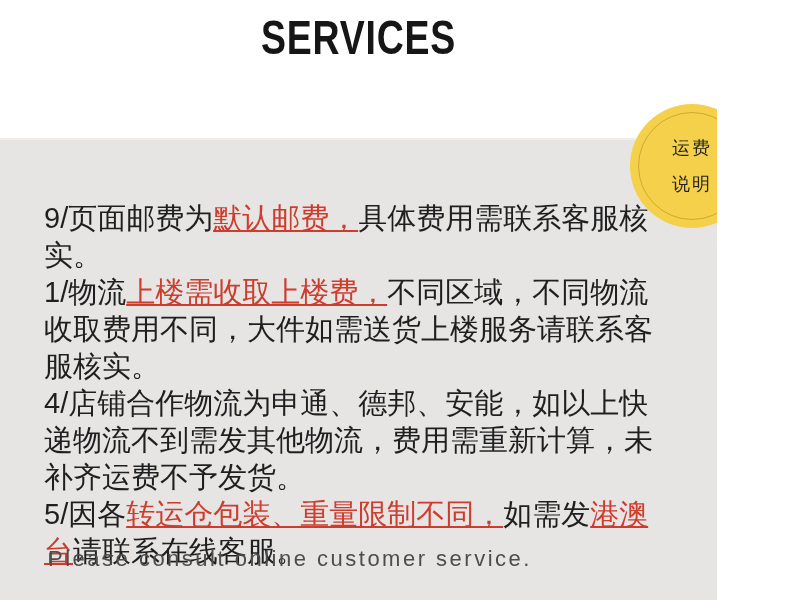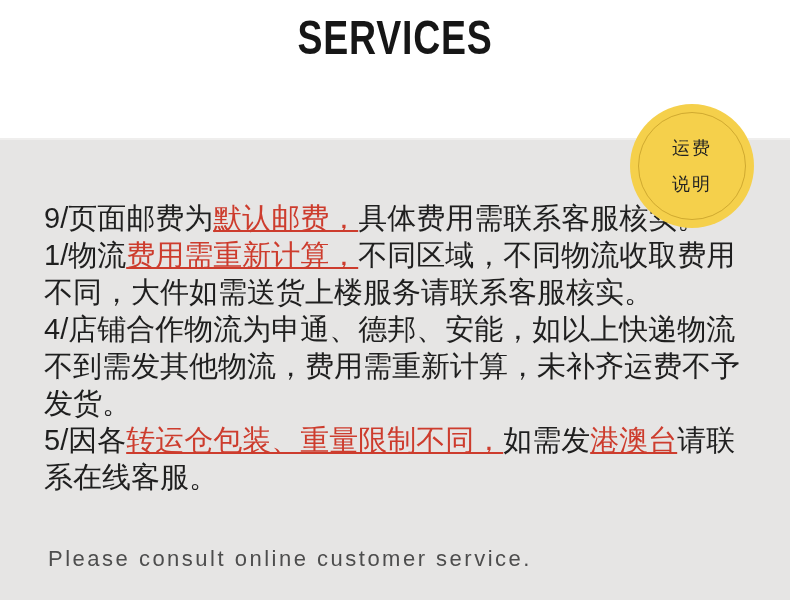--- a/index.html
+++ b/index.html
@@ -6,21 +6,21 @@
     --red:#CD3C2D;
     --yellow:#F5D04B;
     --ring:rgba(170,130,20,.5);
     --gray:#E6E5E4;
     --ink:#1F1F1F;
   }
   *{margin:0;padding:0;box-sizing:border-box;}
   html,body{background:#fff;}
   .page{
     position:relative;
-    width:790px;height:600px;
+    width:717px;height:600px;
     background:#fff;
     overflow:hidden;
     font-family:"Liberation Sans","DejaVu Sans",sans-serif;
     color:var(--ink);
   }
   .header{
     position:absolute;top:0;left:0;right:0;height:138px;
     text-align:center;
   }
   .title{
@@ -99,20 +99,20 @@
 
   <div class="panel"></div>
 
   <div class="badge">
     <div class="badge-text">运费
 说明</div>
   </div>
 
   <div class="notes">
       <p class="note"><span>9/页面邮费为</span><span class="red">默认邮费，</span><span>具体费用需联系客服核实。</span></p>
-      <p class="note"><span>1/物流</span><span class="red">费用需重新计算，</span><span>不同区域，不同物流收取费用不同，大件如需送货上楼服务请联系客服核实。</span></p>
+      <p class="note"><span>1/物流</span><span class="red">上楼需收取上楼费，</span><span>不同区域，不同物流收取费用不同，大件如需送货上楼服务请联系客服核实。</span></p>
       <p class="note"><span>4/店铺合作物流为申通、德邦、安能，如以上快递物流不到需发其他物流，费用需重新计算，未补齐运费不予发货。</span></p>
       <p class="note"><span>5/因各</span><span class="red">转运仓包装、重量限制不同，</span><span>如需发</span><span class="red">港澳台</span><span>请联系在线客服。</span></p>
     </div>
 
   <div class="footer">Please consult online customer service.</div>
 
 </div>
 
 </body></html>

